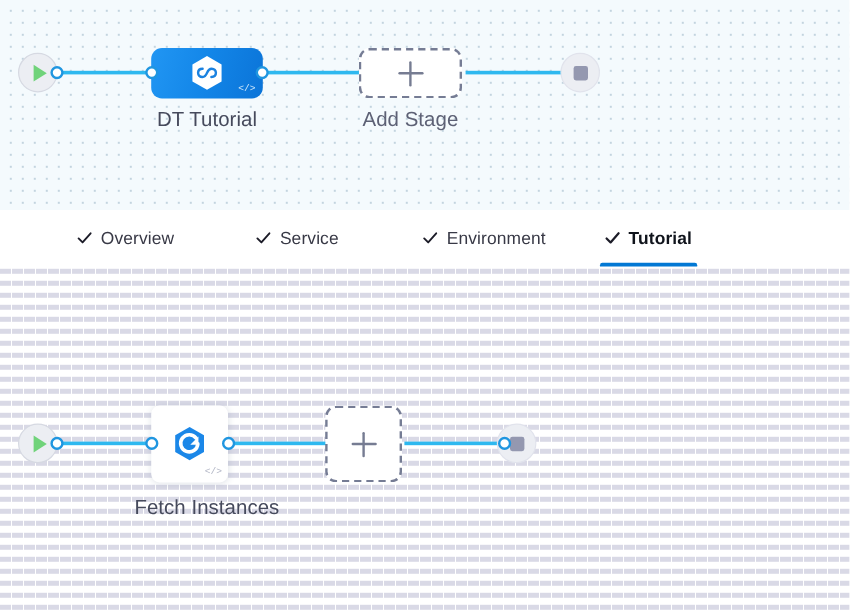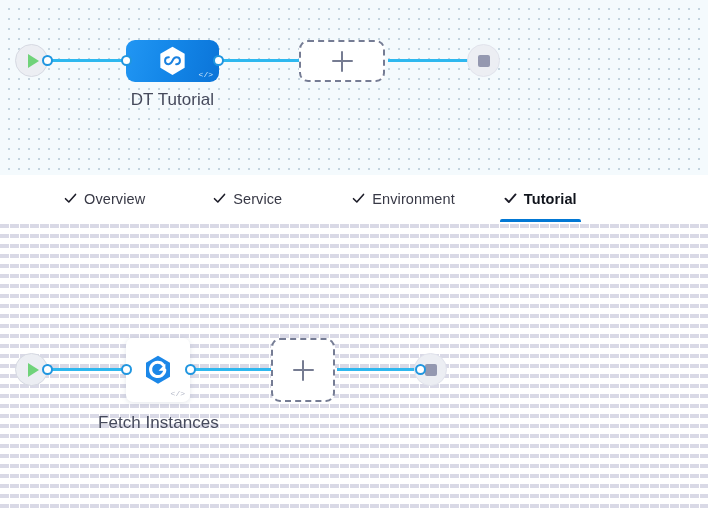--- a/index.html
+++ b/index.html
@@ -265,20 +265,21 @@
     </svg>
     <span class="code-badge">&lt;/&gt;</span>
   </div>
   <div class="conn-dot" style="left:121px; top:55px;"></div>
   <div class="conn-dot" style="left:213px; top:55px;"></div>
   <div class="caption" style="left:126px; top:90px; width:93px;">DT Tutorial</div>
 
   <div class="add-box stage-add" style="left:299px; top:40px;">
     <div class="plus"></div>
   </div>
+  <div class="caption muted" style="left:289px; top:90px; width:106px;">Add Stage</div>
 
   <div class="conn-dot" style="left:468px; top:55px;"></div>
   <div class="terminal stop" style="left:467px; top:44px;">
     <div class="stop-sq"></div>
   </div>
 </div>
 
 <div id="tab-bar">
   <div class="tab" style="margin-left:8px;">
     <span class="tab-check">
@@ -334,21 +335,21 @@
   <div class="step-node" style="left:126px; top:116px; z-index:3;">
     <svg width="28" height="30" viewBox="0 0 28 31">
       <path d="M14 0.8 L26.4 8.0 L26.4 22.4 L14 29.6 L1.6 22.4 L1.6 8.0 Z" fill="#1b87e8"></path>
       <path d="M19.6 10.4 A7.4 7.4 0 1 0 21.1 15.4" fill="none" stroke="#ffffff" stroke-width="3.1" stroke-linecap="round"></path>
       <path d="M21.6 9.0 L21.6 16.2 L14.6 16.2 Z" fill="#ffffff"></path>
     </svg>
     <span class="code-badge">&lt;/&gt;</span>
   </div>
   <div class="conn-dot" style="left:121px; top:142px; z-index:4;"></div>
   <div class="conn-dot" style="left:185px; top:142px; z-index:4;"></div>
-  <div class="caption" style="left:98px; top:191px; width:120px;">Fetch Instances</div>
+  <div class="caption" style="left:112px; top:191px; width:120px;">Fetch Instances</div>
 
   <div class="add-box step-add" style="left:271px; top:116px; z-index:3;">
     <div class="plus"></div>
   </div>
 
   <div class="conn-dot" style="left:415px; top:142px; z-index:4;"></div>
   <div class="terminal stop" style="left:414px; top:131px; z-index:3;">
     <div class="stop-sq"></div>
   </div>
 </div>

